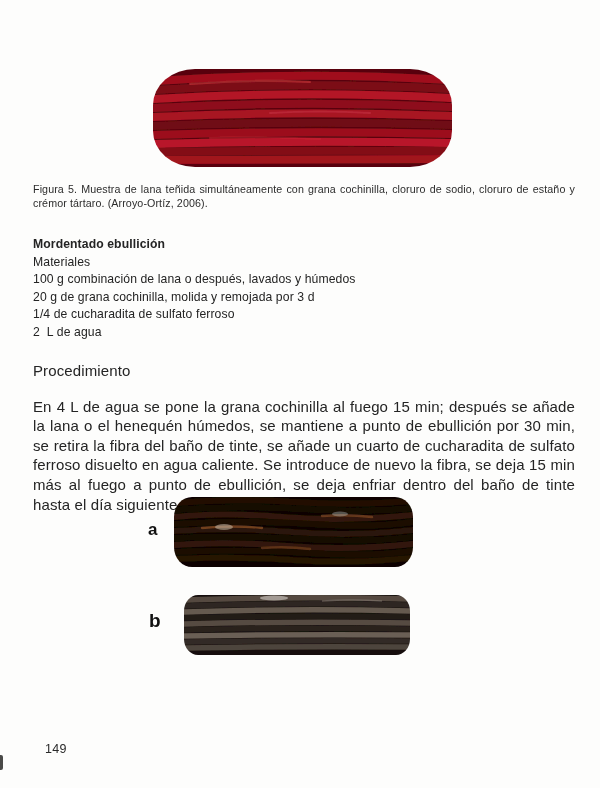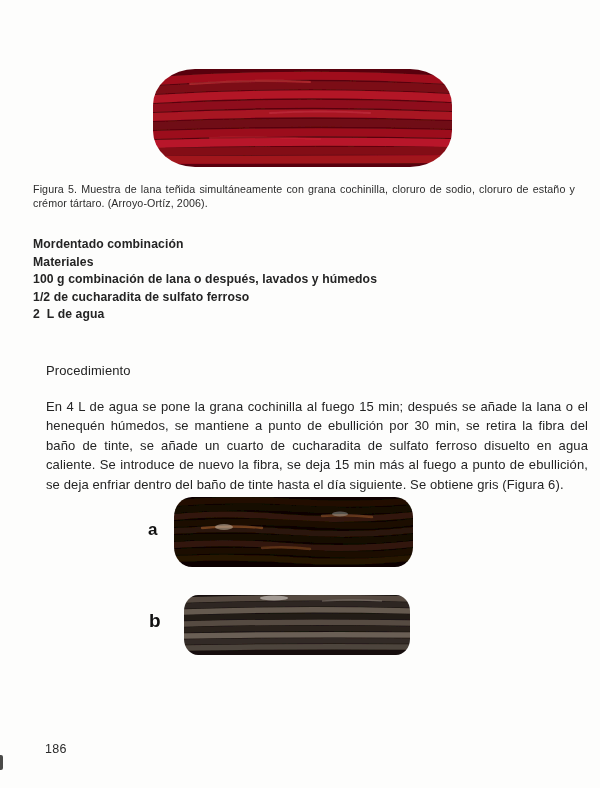--- a/index.html
+++ b/index.html
@@ -15,24 +15,24 @@
   .caption{
     position:absolute;left:33px;width:542px;
     font-size:10.7px;line-height:13.8px;
     text-align:justify;color:#2c2c2c;letter-spacing:.1px;
   }
   .matblock{
     position:absolute;left:33px;top:236px;width:542px;
     font-size:12.2px;line-height:17.5px;letter-spacing:.1px;color:#242424;
   }
   .matblock .head{font-weight:bold;}
-  .matblock div{white-space:pre-wrap;font-weight:bold;}
+  .matblock div{white-space:pre-wrap;}
   .procblock{
-    position:absolute;left:46px;top:361px;width:542px;
-    font-size:13px;line-height:19.6px;letter-spacing:.12px;color:#242424;
+    position:absolute;left:33px;top:361px;width:542px;
+    font-size:15px;line-height:19.6px;letter-spacing:.12px;color:#242424;
   }
   .procblock .ptext{text-align:justify;margin-top:16px;}
   .yarn{position:absolute;}
   .yarn svg{display:block;}
   .fig-label{
     position:absolute;font-weight:bold;color:#111;
     font-family:"Liberation Sans",sans-serif;
   }
   .fig-label.a{left:148px;top:520px;font-size:17px;}
   .fig-label.b{left:149px;top:610px;font-size:19px;}
@@ -79,24 +79,25 @@
           <path d="M120,49 q50,-3 100,0" stroke="#c93a48"></path>
           <path d="M60,74 q55,-2 110,1" stroke="#c23"></path>
         </g>
       </g>
     </svg>
   </div>
 
   <div class="caption" style="top:183px;">Figura 5. Muestra de lana teñida simultáneamente con grana cochinilla, cloruro de sodio, cloruro de estaño y crémor tártaro. (Arroyo-Ortíz, 2006).</div>
 
   <div class="matblock">
-    <div class="head">Mordentado combinación</div>
+    <div class="head">Mordentado ebullición</div>
     <div>Materiales</div>
     <div>100 g combinación de lana o después, lavados y húmedos</div>
-    <div>1/2 de cucharadita de sulfato ferroso</div>
+    <div>20 g de grana cochinilla, molida y remojada por 3 d</div>
+    <div>1/4 de cucharadita de sulfato ferroso</div>
     <div>2  L de agua</div>
   </div>
 
   <div class="procblock">
     <div>Procedimiento</div>
     <div class="ptext">En 4 L de agua se pone la grana cochinilla al fuego 15 min; después se añade la lana o el henequén húmedos, se mantiene a punto de ebullición por 30 min, se retira la fibra del baño de tinte, se añade un cuarto de cucharadita de sulfato ferroso disuelto en agua caliente. Se introduce de nuevo la fibra, se deja 15 min más al fuego a punto de ebullición, se deja enfriar dentro del baño de tinte hasta el día siguiente. Se obtiene gris (Figura 6).</div>
   </div>
 
   <div class="fig-label a">a</div>
   <div class="yarn" style="left:172px;top:494px;width:243px;height:76px;">
@@ -157,17 +158,17 @@
           <path d="M2,50 Q115,48 228,49" stroke="#332a25"></path>
           <path d="M3,56 Q115,54 227,55" stroke="#4e443c"></path>
         </g>
         <ellipse cx="92" cy="6" rx="14" ry="2.6" fill="#d8d2cb" opacity="0.6"></ellipse>
         <path d="M140,9 q30,-2 60,0" fill="none" stroke="#8d8279" stroke-width="1.6" opacity="0.5"></path>
       </g>
     </svg>
   </div>
 
 
-  <div class="pagenum">186</div>
+  <div class="pagenum">149</div>
 
   <div class="edge-artifact"></div>
 
 </div>
 
 </body></html>

